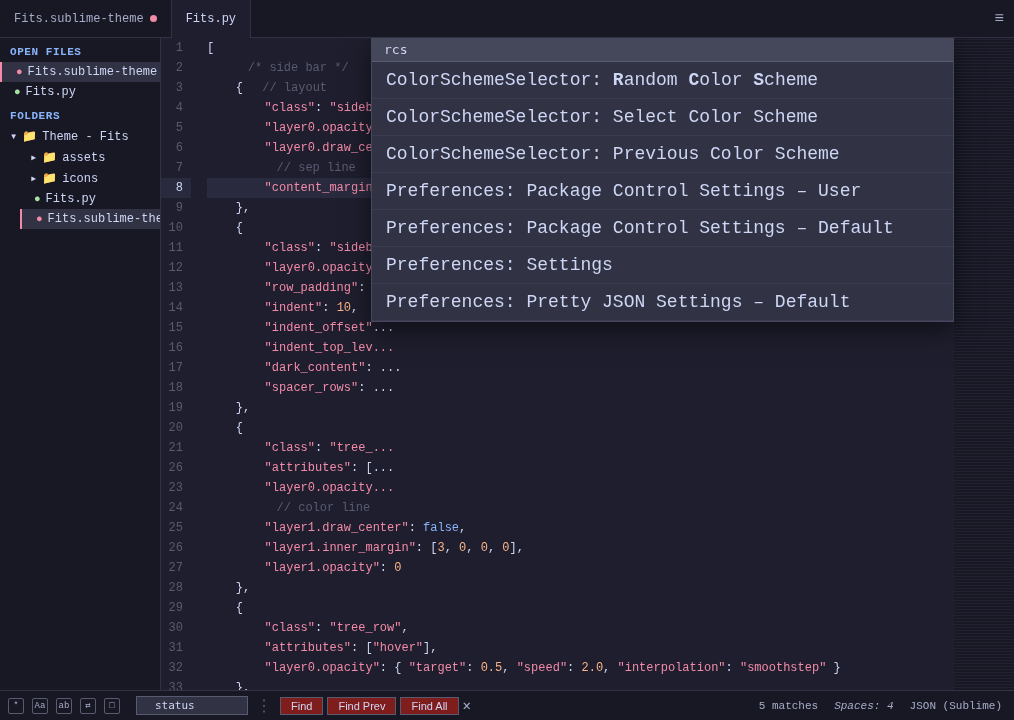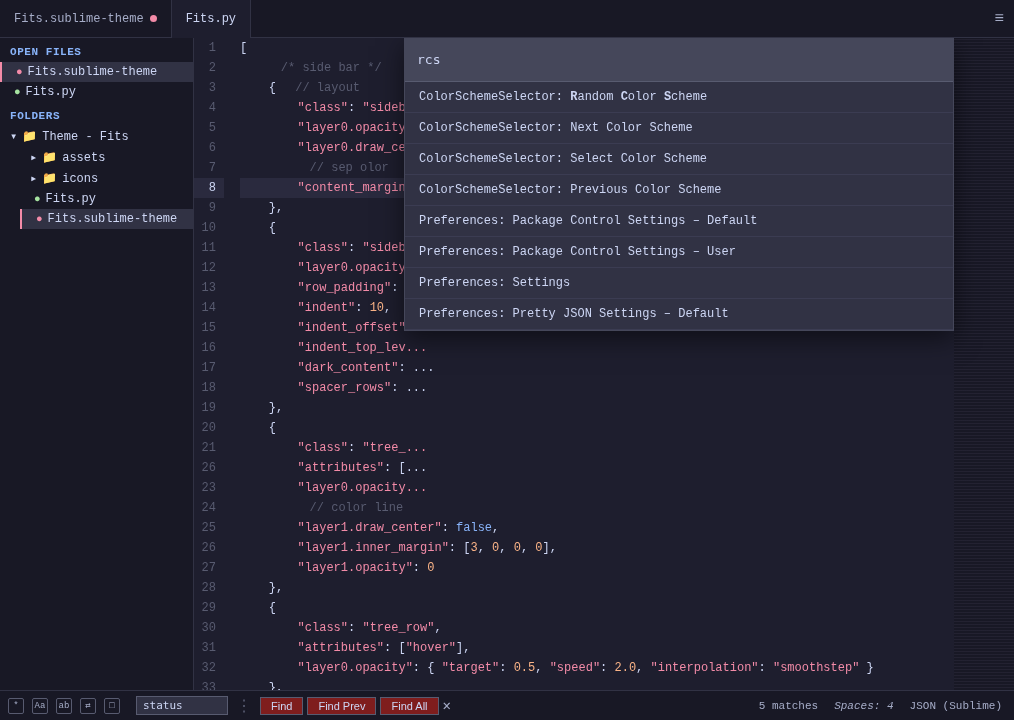--- a/index.html
+++ b/index.html
@@ -56,21 +56,21 @@
 
     
     .main {
       display: flex;
       flex: 1;
       overflow: hidden;
     }
 
     
     .sidebar {
-      width: 194px;
+      width: 161px;
       background: #181825;
       border-right: 1px solid #313244;
       flex-shrink: 0;
       overflow-y: auto;
       font-size: 12px;
     }
     .sidebar-section-header {
       color: #89b4fa;
       font-size: 11px;
       font-weight: bold;
@@ -181,30 +181,30 @@
       top: 0;
       left: 210px;
       right: 60px;
       background: #313244;
       z-index: 100;
       border: 1px solid #45475a;
       border-top: none;
       box-shadow: 0 8px 24px rgba(0,0,0,0.5);
     }
     .cp-search {
-      padding: 14px 12px;
+      padding: 4px 12px;
       background: #45475a;
       font-family: 'Consolas', monospace;
       font-size: 13px;
       color: #cdd6f4;
       border-bottom: 1px solid #585b70;
     }
     .cp-item {
       padding: 8px 14px;
-      font-size: 12px;
+      font-size: 18px;
       color: #cdd6f4;
       cursor: pointer;
       border-bottom: 1px solid #3b3c52;
     }
     .cp-item .bold { font-weight: bold; }
 
     
     .status-bar {
       height: 30px;
       background: #181825;
@@ -236,24 +236,24 @@
       display: flex;
       align-items: center;
       flex: 1;
       padding: 0 8px;
       gap: 4px;
     }
     .find-input {
       background: #313244;
       border: 1px solid #585b70;
       color: #cdd6f4;
-      padding: 2px 6px;
+      padding: 2px 18px;
       font-size: 11px;
       font-family: 'Consolas', monospace;
-      width: 92px;
+      width: 112px;
     }
     .find-btn {
       background: #7f1d1d;
       border: 1px solid #585b70;
       color: #cdd6f4;
       padding: 2px 10px;
       font-size: 11px;
       cursor: pointer;
     }
 
@@ -373,21 +373,21 @@
 
     </div>
 
     <div class="code-content">
       <div class="code-line"><span class="c-bracket">[</span></div>
       <div class="code-line"><span class="c-plain">    </span><span class="c-comment">/* side bar */</span></div>
       <div class="code-line"><span class="c-plain">    </span><span class="c-bracket">{ </span><span class="c-comment">// layout</span></div>
       <div class="code-line"><span class="c-plain">        </span><span class="c-string">"class"</span><span class="c-punct">: </span><span class="c-string">"sideba...</span></div>
       <div class="code-line"><span class="c-plain">        </span><span class="c-string">"layer0.opacity</span><span class="c-string">...</span></div>
       <div class="code-line"><span class="c-plain">        </span><span class="c-string">"layer0.draw_ce...</span></div>
-      <div class="code-line"><span class="c-plain">        </span><span class="c-comment">// sep olor</span></div>
+      <div class="code-line"><span class="c-plain">        </span><span class="c-comment">// sep line</span></div>
       <div class="code-line active-bg"><span class="c-plain">        </span><span class="c-string">"content_margin...</span></div>
       <div class="code-line"><span class="c-plain">    </span><span class="c-punct">},</span></div>
       <div class="code-line"><span class="c-plain">    </span><span class="c-bracket">{</span></div>
       <div class="code-line"><span class="c-plain">        </span><span class="c-string">"class"</span><span class="c-punct">: </span><span class="c-string">"sideba...</span></div>
       <div class="code-line"><span class="c-plain">        </span><span class="c-string">"layer0.opacity...</span></div>
       <div class="code-line"><span class="c-plain">        </span><span class="c-string">"row_padding"</span><span class="c-punct">: ...</span></div>
       <div class="code-line"><span class="c-plain">        </span><span class="c-string">"indent"</span><span class="c-punct">: </span><span class="c-number">10</span><span class="c-punct">,</span></div>
       <div class="code-line"><span class="c-plain">        </span><span class="c-string">"indent_offset"</span><span class="c-punct">...</span></div>
       <div class="code-line"><span class="c-plain">        </span><span class="c-string">"indent_top_lev...</span></div>
       <div class="code-line"><span class="c-plain">        </span><span class="c-string">"dark_content"</span><span class="c-punct">: ...</span></div>
@@ -409,33 +409,30 @@
       <div class="code-line"><span class="c-plain">    </span><span class="c-punct">},</span></div>
 
     </div>
 
     <div class="command-palette">
       <div class="cp-search">rcs</div>
       <div class="cp-item">
         <span class="c-plain">ColorSchemeSelector: </span><span class="bold">R</span><span>andom </span><span class="bold">C</span><span>olor </span><span class="bold">S</span><span>cheme</span>
       </div>
       <div class="cp-item">
-        ColorSchemeSelector: Next Color Scheme
-      </div>
-      <div class="cp-item">
         ColorSchemeSelector: Select Color Scheme
       </div>
       <div class="cp-item">
         ColorSchemeSelector: Previous Color Scheme
       </div>
       <div class="cp-item">
+        Preferences: Package Control Settings – User
+      </div>
+      <div class="cp-item">
         Preferences: Package Control Settings – Default
-      </div>
-      <div class="cp-item">
-        Preferences: Package Control Settings – User
       </div>
       <div class="cp-item">
         Preferences: Settings
       </div>
       <div class="cp-item">
         Preferences: Pretty JSON Settings – Default
       </div>
     </div>
 
     <div class="minimap">

